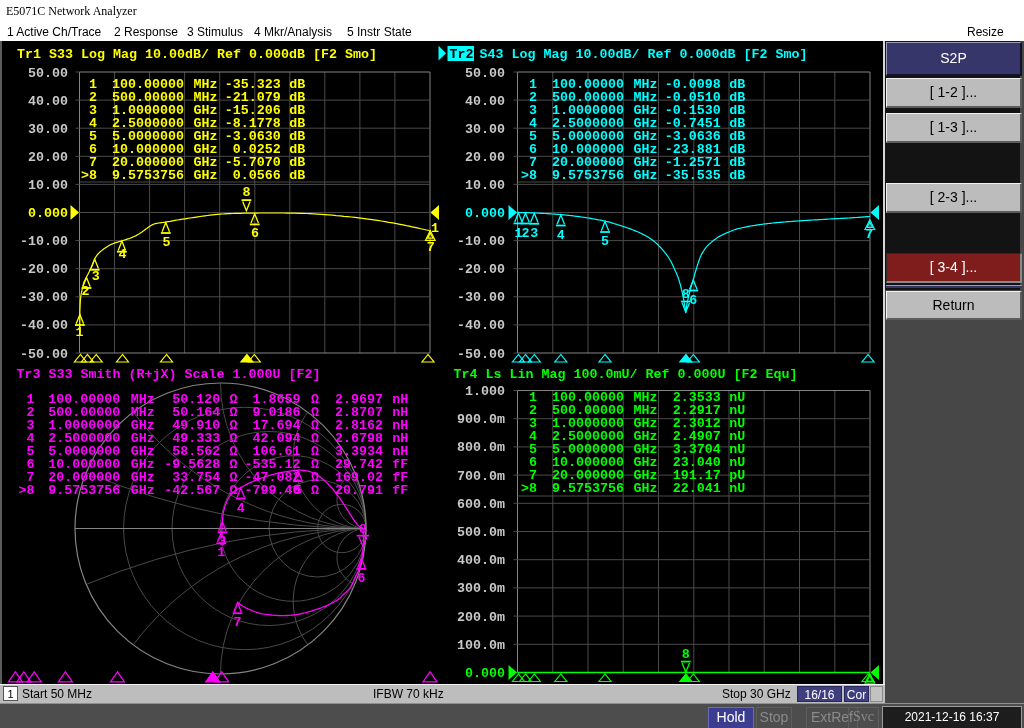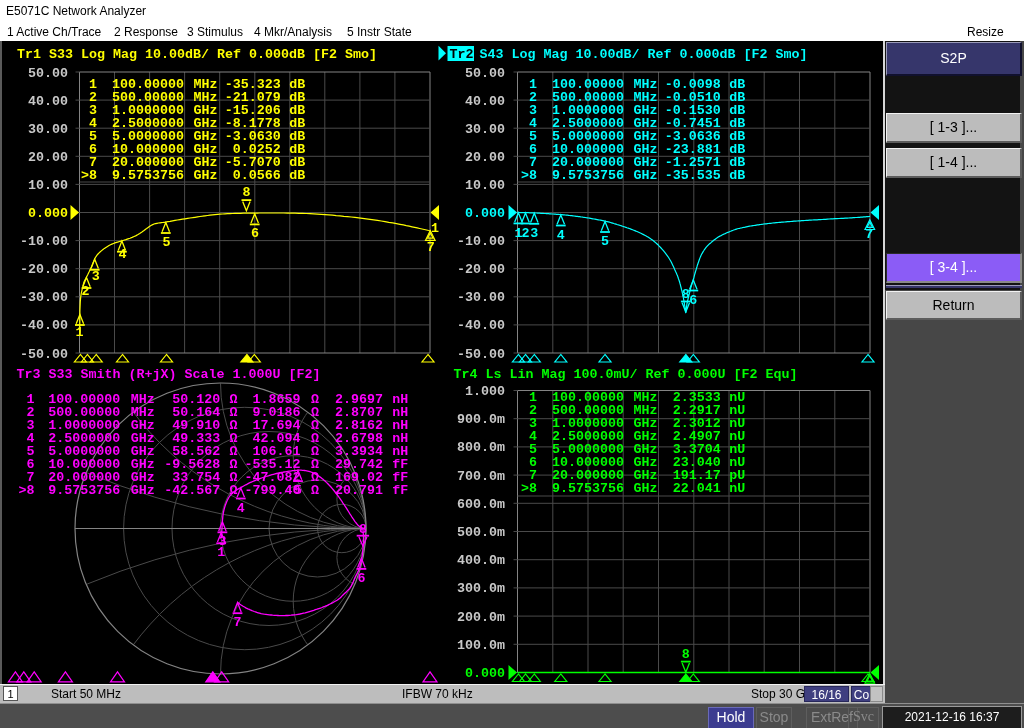--- a/index.html
+++ b/index.html
@@ -1,28 +1,28 @@
 <!DOCTYPE html>
 <html><head><meta charset="utf-8"><style>
 * { margin:0; padding:0; box-sizing:border-box; }
 html,body { width:1024px; height:728px; overflow:hidden; background:#000; }
 body { position:relative; font-family:"Liberation Sans",sans-serif; }
 #top { position:absolute; left:0; top:0; width:1024px; height:41px; background:#ffffff; }
-#title { position:absolute; left:6px; top:4px; font-size:12px; color:#000; }
+#title { position:absolute; left:6px; top:4px; font-size:12px; color:#000;font-family:Liberation Serif, serif; }
 .mi { position:absolute; top:25px; font-size:12px; color:#000; }
 #display { position:absolute; left:0; top:41px; }
 #sidebar { position:absolute; left:883px; top:41px; width:158px; height:662px; background:#474747; border-left:2px solid #d6d6d6; border-right:2px solid #808080; }
 .btn { position:absolute; left:1px; width:136px; background:#bcbcbc; border-top:1px solid #f2f2f2; border-left:1px solid #f2f2f2; border-right:2px solid #5c5c5c; border-bottom:2px solid #5c5c5c; color:#000; font-size:14px; text-align:center; }
 #s2p { position:absolute; left:1px; top:1px; width:136px; height:34px; background:#36366b; border-top:1px solid #9a9ab8; border-left:1px solid #9a9ab8; border-right:2px solid #11112e; border-bottom:2px solid #11112e; color:#fff; font-size:14px; text-align:center; line-height:31px; }
-#b34 { background:#8b5cf6; color:#fff; border-top:1px solid #2a2a2a; border-left:1px solid #2a2a2a; border-right:2px solid #8a8a8a; border-bottom:2px solid #8a8a8a; }
+#b34 { background:#7f1d1d; color:#fff; border-top:1px solid #2a2a2a; border-left:1px solid #2a2a2a; border-right:2px solid #8a8a8a; border-bottom:2px solid #8a8a8a; }
 #sep { position:absolute; left:1px; top:244px; width:136px; height:3px; background:#36366b; border-top:1px solid #9a9ab8; }
 #status { position:absolute; left:0; top:684px; width:885px; height:19px; background:#bdbdbd; border-top:1px solid #f2f2f2; }
-#status .t { position:absolute; top:2px; font-size:12px; color:#000;margin-left:29px; }
+#status .t { position:absolute; top:2px; font-size:12px; color:#000; }
 #chbox { position:absolute; left:3px; top:1px; width:15px; height:15px; background:#fff; border:1px solid #555; font-size:11px; color:#000; text-align:center; line-height:14px; }
-.navy { position:absolute; top:1px; height:16px; background:#3f3f80; color:#fff; font-size:12px; text-align:center; line-height:16px; border:1px solid #27275a;margin-left:7px; }
+.navy { position:absolute; top:1px; height:16px; background:#3f3f80; color:#fff; font-size:12px; text-align:center; line-height:16px; border:1px solid #27275a; }
 #bottom { position:absolute; left:0; top:703px; width:1024px; height:25px; background:#4d4d4d; border-top:1px solid #8f8f8f; }
 .bb { position:absolute; top:3px; height:35px; font-size:14px; text-align:center; line-height:18px; }
 #hold { left:708px; width:46px; background:#3c3c90; color:#fff; border:1px solid #6a6ab8; }
 #bstop { left:756px; width:36px; color:#8a8a8a; border:1px solid #5e5e5e; }
 #bext { left:794px; width:52px; color:#8a8a8a; border:1px solid #5e5e5e;margin-left:12px; }
 #bsvc { left:848px; width:31px; color:#8a8a8a; border:1px solid #5e5e5e;font-family:Liberation Serif, serif; }
 #date { left:882px; top:2px; width:140px; height:24px; background:#1d1d1d; color:#fff; font-size:12px; border:1px solid #9a9a9a; line-height:20px; }
 text { font-family:"Liberation Mono",monospace; font-weight:bold; font-size:13.33px; }
 </style></head>
 <body>
@@ -508,22 +508,23 @@
     <text x="220.2" y="494.3" fill="#ff00ff" text-anchor="end">-42.567</text>
     <text x="229.4" y="494.3" fill="#ff00ff">Ω</text>
     <text x="300.5" y="494.3" fill="#ff00ff" text-anchor="end">-799.40</text>
     <text x="311" y="494.3" fill="#ff00ff">Ω</text>
     <text x="383" y="494.3" fill="#ff00ff" text-anchor="end">20.791</text>
     <text x="392.2" y="494.3" fill="#ff00ff">fF</text>
 </svg>
 <div id="sidebar">
   <div style="position:absolute;left:0;top:0;width:135px;height:249px;background:#131313"></div>
   <div id="s2p">S2P</div>
+  <div class="btn" style="top:37px;height:30px;line-height:27px">[ 1-2 ]...</div>
   <div class="btn" style="top:72px;height:30px;line-height:27px">[ 1-3 ]...</div>
-  <div class="btn" style="top:107px;height:30px;line-height:27px">[ 1-4 ]...</div>
+  <div class="btn" style="top:142px;height:30px;line-height:27px">[ 2-3 ]...</div>
   <div class="btn" id="b34" style="top:212px;height:30px;line-height:27px">[ 3-4 ]...</div>
   <div id="sep"></div>
   <div class="btn" style="top:250px;height:29px;line-height:26px">Return</div>
 </div>
 <div id="status">
   <div id="chbox">1</div>
   <div class="t" style="left:22px">Start 50 MHz</div>
   <div class="t" style="left:373px">IFBW 70 kHz</div>
   <div class="t" style="left:722px">Stop 30 GHz</div>
   <div class="navy" style="left:797px;width:45px">16/16</div>

